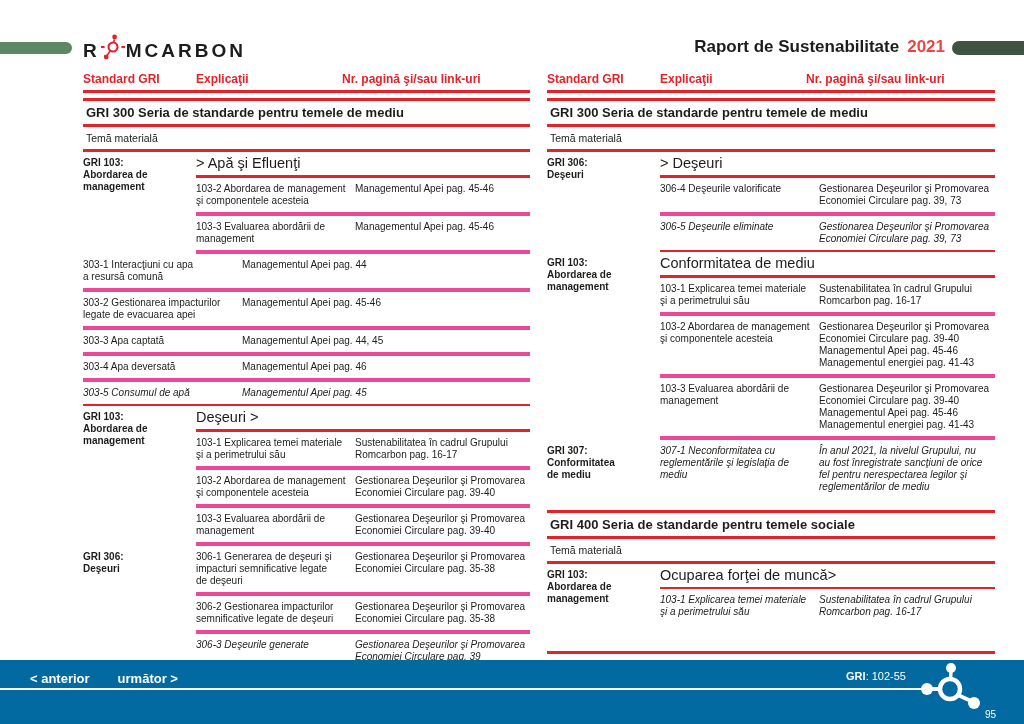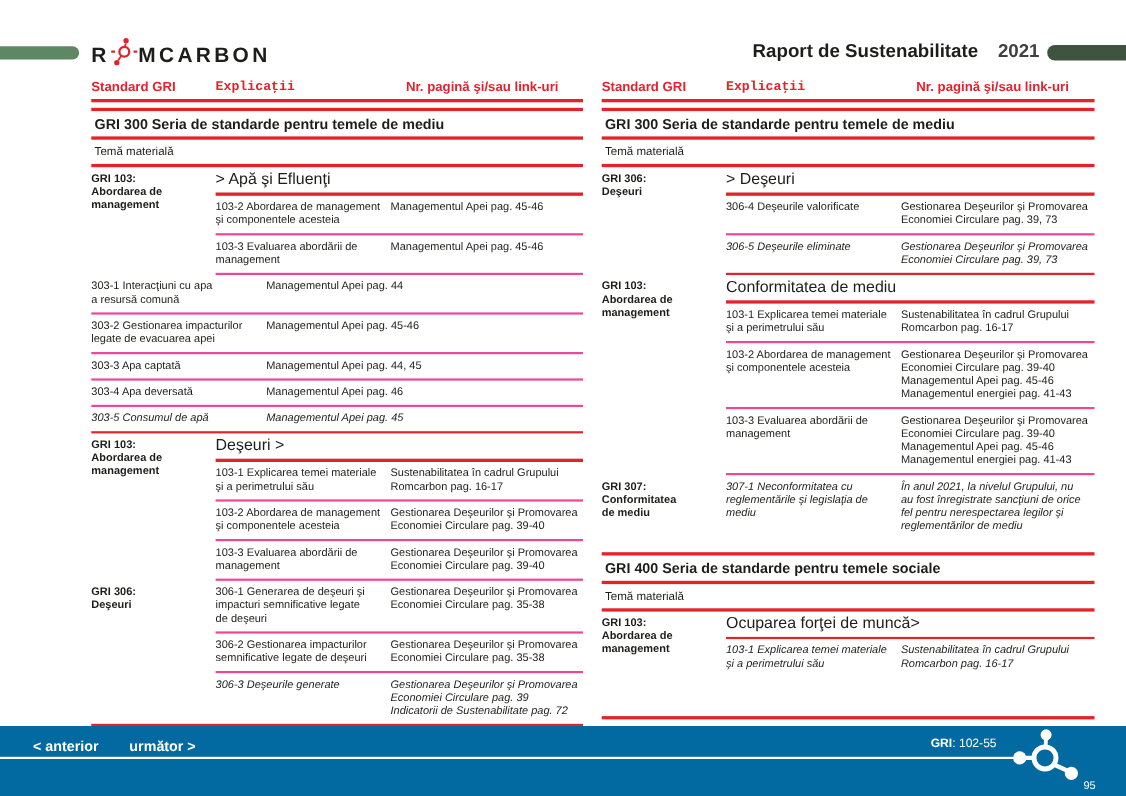--- a/index.html
+++ b/index.html
@@ -6,40 +6,40 @@
   body{font-family:"Liberation Sans","DejaVu Sans",sans-serif;background:#fff;}
   .page{position:relative;width:1024px;height:724px;background:#fff;overflow:hidden;color:#1d1d1b;}
   .pre{white-space:pre-line;}
 
   
   .bar-left{position:absolute;left:0;top:42px;width:72px;height:12px;background:#5e8764;border-radius:0 6px 6px 0;}
   .bar-right{position:absolute;right:0;top:41px;width:72px;height:14px;background:#3e5441;border-radius:7px 0 0 7px;}
   .logo{position:absolute;left:83px;top:33px;font-size:19px;font-weight:bold;letter-spacing:3px;display:flex;align-items:center;color:#1d1d1b;}
   .logo svg{margin:0 1px 2px 1px;}
   .report-title{position:absolute;right:79px;top:37px;font-size:17px;font-weight:bold;white-space:nowrap;}
-  .report-title .yr{color:#404040;margin-left:18px;}
+  .report-title .yr{color:#ef4444;margin-left:8px;}
 
   
   .col{position:absolute;top:72px;height:582px;display:flex;flex-direction:column;}
   .col-l{left:83px;width:447px;}
   .col-r{left:547px;width:448px;}
   .thead{display:flex;font-size:12px;font-weight:bold;color:#e3232a;padding-bottom:4px;align-items:flex-end;}
   .th1{width:113px;}
-  .th2{width:173px;font-family:Liberation Mono, monospace;}
+  .th2{width:146px;}
   .th3{flex:1;}
   .redbar{height:3px;background:#e3232a;flex:none;}
   .redbar.mt{margin-top:5px;}
   .sect-title{font-size:13px;font-weight:bold;padding:4px 0 4px 3px;}
   .tema{font-size:10.5px;padding:5px 0 5px 3px;}
   .group{display:flex;}
   .glabel{width:113px;flex:none;font-size:10px;font-weight:bold;line-height:12px;padding-top:5px;}
   .gcontent{flex:1;display:flex;flex-direction:column;}
   .ghead{font-size:14.5px;font-weight:normal;padding:3px 0 4px 0;}
   .redline{height:2.5px;background:#e3232a;flex:none;}
-  .grow{display:flex;padding:5px 0;border-bottom:2px solid #ec4899;}
+  .grow{display:flex;padding:5px 0;border-bottom:4px solid #ec4899;}
   .grow.nb{border-bottom:none;font-style:italic;}
   .ce{width:152px;padding-right:7px;flex:none;font-size:10px;line-height:12px;}
   .cp{flex:1;font-size:10px;line-height:12px;}
   .botbar{margin-top:auto;}
   .sgap{margin-top:12px;}
 
   
   .footer{position:absolute;left:0;top:660px;width:1024px;height:64px;background:#0369a1;color:#fff;}
   .fline{position:absolute;left:0;top:28px;width:927px;height:1.5px;background:#fff;}
   .nav{position:absolute;top:11px;left:30px;display:flex;gap:28px;font-size:13px;font-weight:bold;}

